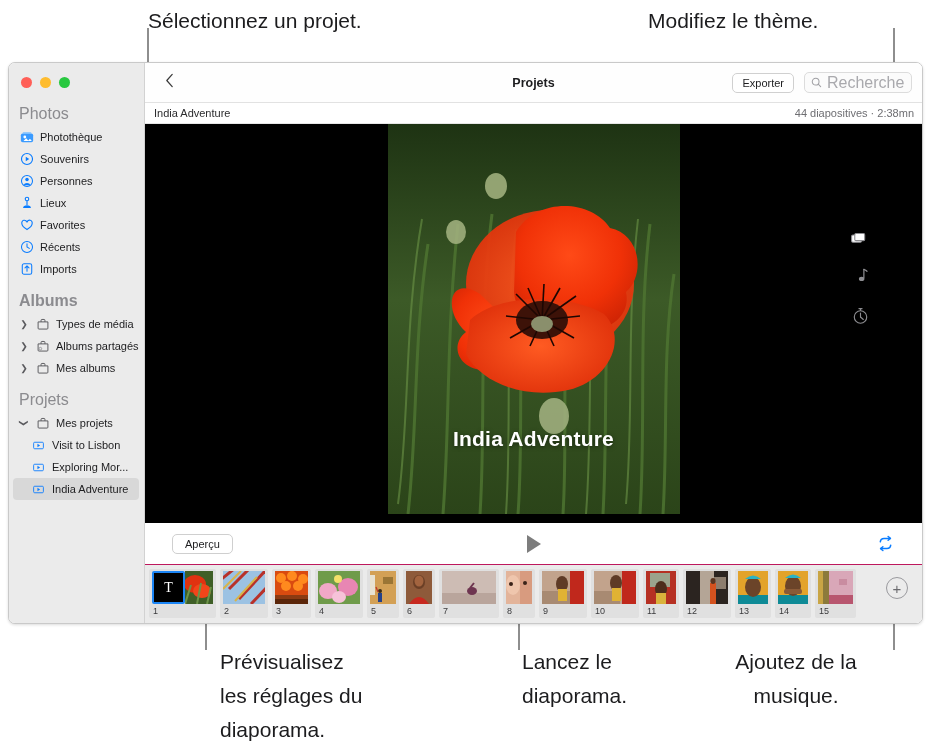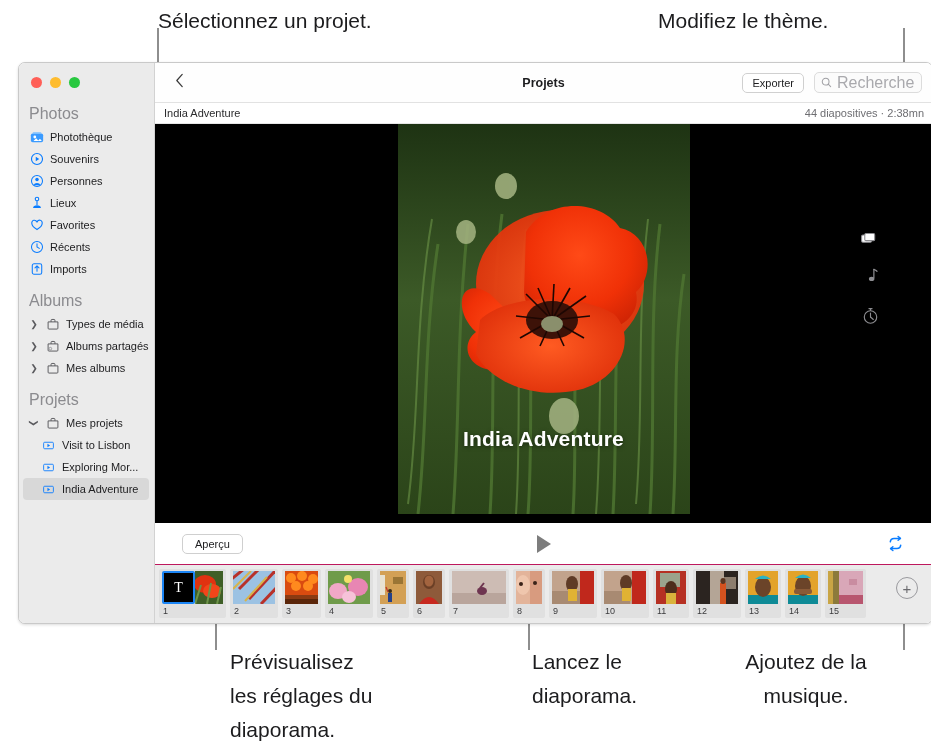--- a/index.html
+++ b/index.html
@@ -2,21 +2,21 @@
 <html><head>
 <meta charset="utf-8">
 <style>
   * { box-sizing: border-box; margin: 0; padding: 0; }
   html, body {
     width: 931px; height: 753px;
     background: #ffffff;
     font-family: "Liberation Sans", sans-serif;
     overflow: hidden;
   }
-  #stage { position: relative; width: 879px; height: 753px; background:#fff;margin-left:10px; }
+  #stage { position: relative; width: 879px; height: 753px; background:#fff; }
 
   
   .callout-text {
     position: absolute;
     font-size: 21px;
     color: #1c1c1e;
     line-height: 34px;
     white-space: pre-line;
   }
   .leader {
@@ -307,21 +307,21 @@
       <div class="sb-row">
         <span class="sb-ico">
             <svg width="14" height="14" viewBox="0 0 16 16">
               <rect x="2.6" y="2" width="10.8" height="12" rx="2" fill="none" stroke="#0a7cff" stroke-width="1.2"></rect>
               <path d="M8 10.6V4.6M5.7 6.8L8 4.4l2.3 2.4" stroke="#0a7cff" stroke-width="1.2" fill="none" stroke-linecap="round" stroke-linejoin="round"></path>
             </svg>
           </span>
         <span class="sb-label">Imports</span>
       </div>
 
-      <div class="sb-section" style="padding-top:12px;">Albums</div>
+      <div class="sb-section" style="padding-top:12px;font-weight:bold;">Albums</div>
 
       <div class="sb-row">
         <span class="tw">❯</span>
         <span class="sb-ico">
             <svg width="14" height="14" viewBox="0 0 16 16">
               <path d="M2.4 5.6h11.2v7.2a1 1 0 01-1 1H3.4a1 1 0 01-1-1z" fill="none" stroke="#5a5a5e" stroke-width="1.1"></path>
               <path d="M5.8 5.6V3.8a1 1 0 011-1h2.4a1 1 0 011 1v1.8" fill="none" stroke="#5a5a5e" stroke-width="1.1"></path>
             </svg>
           </span>
         <span class="sb-label">Types de média</span>

